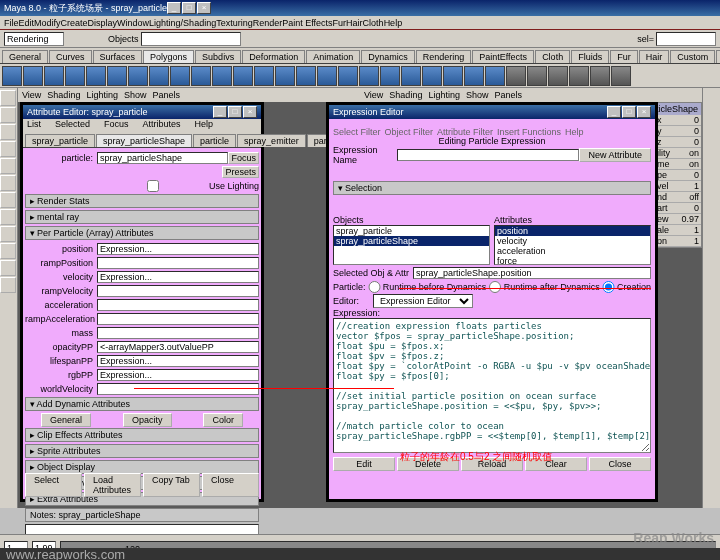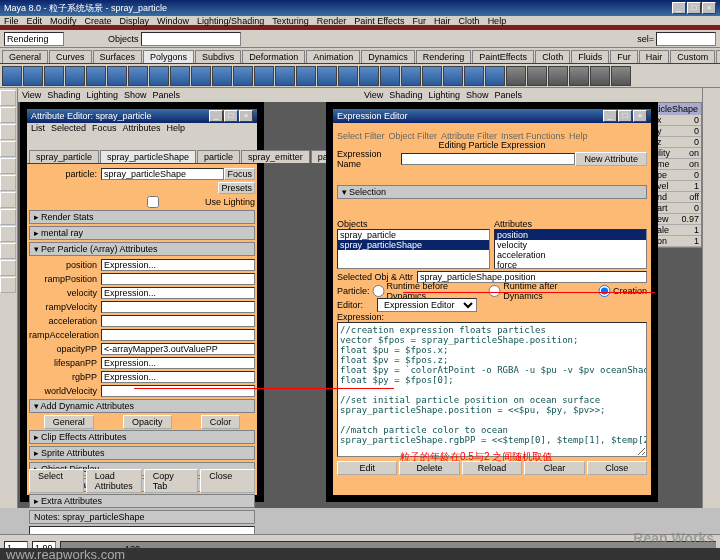--- a/index.html
+++ b/index.html
@@ -1,37 +1,37 @@
 <!DOCTYPE html>
 <html><head>
 <meta charset="utf-8">
 <style>
 *{box-sizing:border-box;margin:0;padding:0;font-family:Tahoma,sans-serif;font-size:9px}
 body{background:#c0c0c0;width:720px;height:560px;overflow:hidden;position:relative}
-.titlebar{background:linear-gradient(#0a246a,#3a6ea5);color:#fff;height:16px;display:flex;align-items:center;padding:0 4px;justify-content:space-between}
+.titlebar{background:linear-gradient(#0a246a,#3a6ea5);color:#fff;height:16px;display:flex;align-items:center;padding:0 4px;}
 .titlebar .tbtns{display:flex;gap:1px}
 .tbtn{width:14px;height:12px;background:#c0c0c0;border:1px solid #fff;border-right-color:#404040;border-bottom-color:#404040;font-size:8px;text-align:center;line-height:10px}
-.menubar{background:#d4d0c8;height:14px;display:flex;align-items:center;padding:0 4px;gap:8px;border-bottom:5px solid #7f1d1d}
+.menubar{background:#d4d0c8;height:14px;display:flex;align-items:center;padding:0 4px;gap:0;border-bottom:1px solid #7f1d1d}
 .toolbar{background:#d4d0c8;height:18px;display:flex;align-items:center;padding:0 4px;gap:2px;border-bottom:1px solid #808080}
 .tb-input{height:14px;border:1px inset #808080;background:#fff;padding:0 2px;font-size:9px}
 .tabrow{background:#d4d0c8;height:16px;display:flex;align-items:end;padding:0 2px;border-bottom:1px solid #404040}
 .tab{padding:1px 6px;background:#d4d0c8;border:1px solid #808080;border-bottom:none;margin-right:1px;font-size:9px}
 .tab.active{background:#e8e8e8}
 .shelf{background:#d4d0c8;height:24px;display:flex;align-items:center;padding:0 2px;gap:1px;border-bottom:1px solid #808080}
 .shelf-icon{width:20px;height:20px;background:linear-gradient(#5a8ac8,#2a5a98);border:1px solid #404040;display:inline-block}
 .shelf-icon.t{background:linear-gradient(#888,#555)}
 .workspace{display:flex;height:420px;position:relative}
 .leftbar{width:18px;background:#d4d0c8;border-right:1px solid #808080;display:flex;flex-direction:column;gap:1px;padding-top:2px}
 .lbtn{width:16px;height:16px;background:#d4d0c8;border:1px outset #fff}
 .viewport{flex:1;background:#606060;position:relative}
 .vp-header{background:#d4d0c8;height:14px;display:flex;align-items:center;padding:0 4px;gap:6px;font-size:9px}
 .vp-grid{position:absolute;inset:14px 0 0 0;background:#5a5a5a}
-.panel{position:absolute;background:#fdba74;border:7px solid #000000}
+.panel{position:absolute;background:#f0abfc;border:3px solid #000000}
 .panel-title{background:linear-gradient(#3a6ea5,#0a246a);color:#fff;height:14px;display:flex;align-items:center;padding:0 4px;justify-content:space-between;font-size:9px}
-.panel-menu{background:#d4d0c8;height:27px;display:flex;padding:0 4px;gap:6px;font-size:9px}
+.panel-menu{background:#d4d0c8;height:15px;display:flex;padding:0 4px;gap:14px;font-size:9px}
 .panel-body{padding:2px;overflow:hidden}
 .fieldrow{display:flex;align-items:center;margin:1px 0;height:13px}
 .fieldrow label{width:72px;text-align:right;padding-right:4px;font-size:9px}
 .fieldrow input,.fieldrow .val{flex:1;height:12px;border:1px inset #808080;background:#fff;padding:0 2px;font-size:9px}
 .section{background:#c8c8c8;border:1px solid #808080;margin:2px 0;padding:1px 4px;font-size:9px}
 .section.collapsed::before{content:"▸ "}
 .section.expanded::before{content:"▾ "}
 .btn{padding:1px 8px;border:1px outset #fff;background:#d4d0c8;font-size:9px}
 .expr-tabs{display:flex;height:12px;font-size:8px;gap:4px;color:#666;padding:8px 4px}
 .expr-textarea{width:100%;height:100px;background:#fff;border:1px inset #808080;font-family:monospace;font-size:9px;padding:2px;white-space:pre;overflow:auto}
@@ -287,20 +287,24 @@
           </div>
           <div class="fieldrow">
             <label>acceleration</label>
             <input value="" style="">
           </div>
           <div class="fieldrow">
             <label>rampAcceleration</label>
             <input value="" style="">
           </div>
           <div class="fieldrow">
+            <label>mass</label>
+            <input value="" style="">
+          </div>
+          <div class="fieldrow">
             <label>opacityPP</label>
             <input value="&lt;-arrayMapper3.outValuePP" style="">
           </div>
           <div class="fieldrow">
             <label>lifespanPP</label>
             <input value="Expression..." style="">
           </div>
           <div class="fieldrow">
             <label>rgbPP</label>
             <input value="Expression..." style="">

